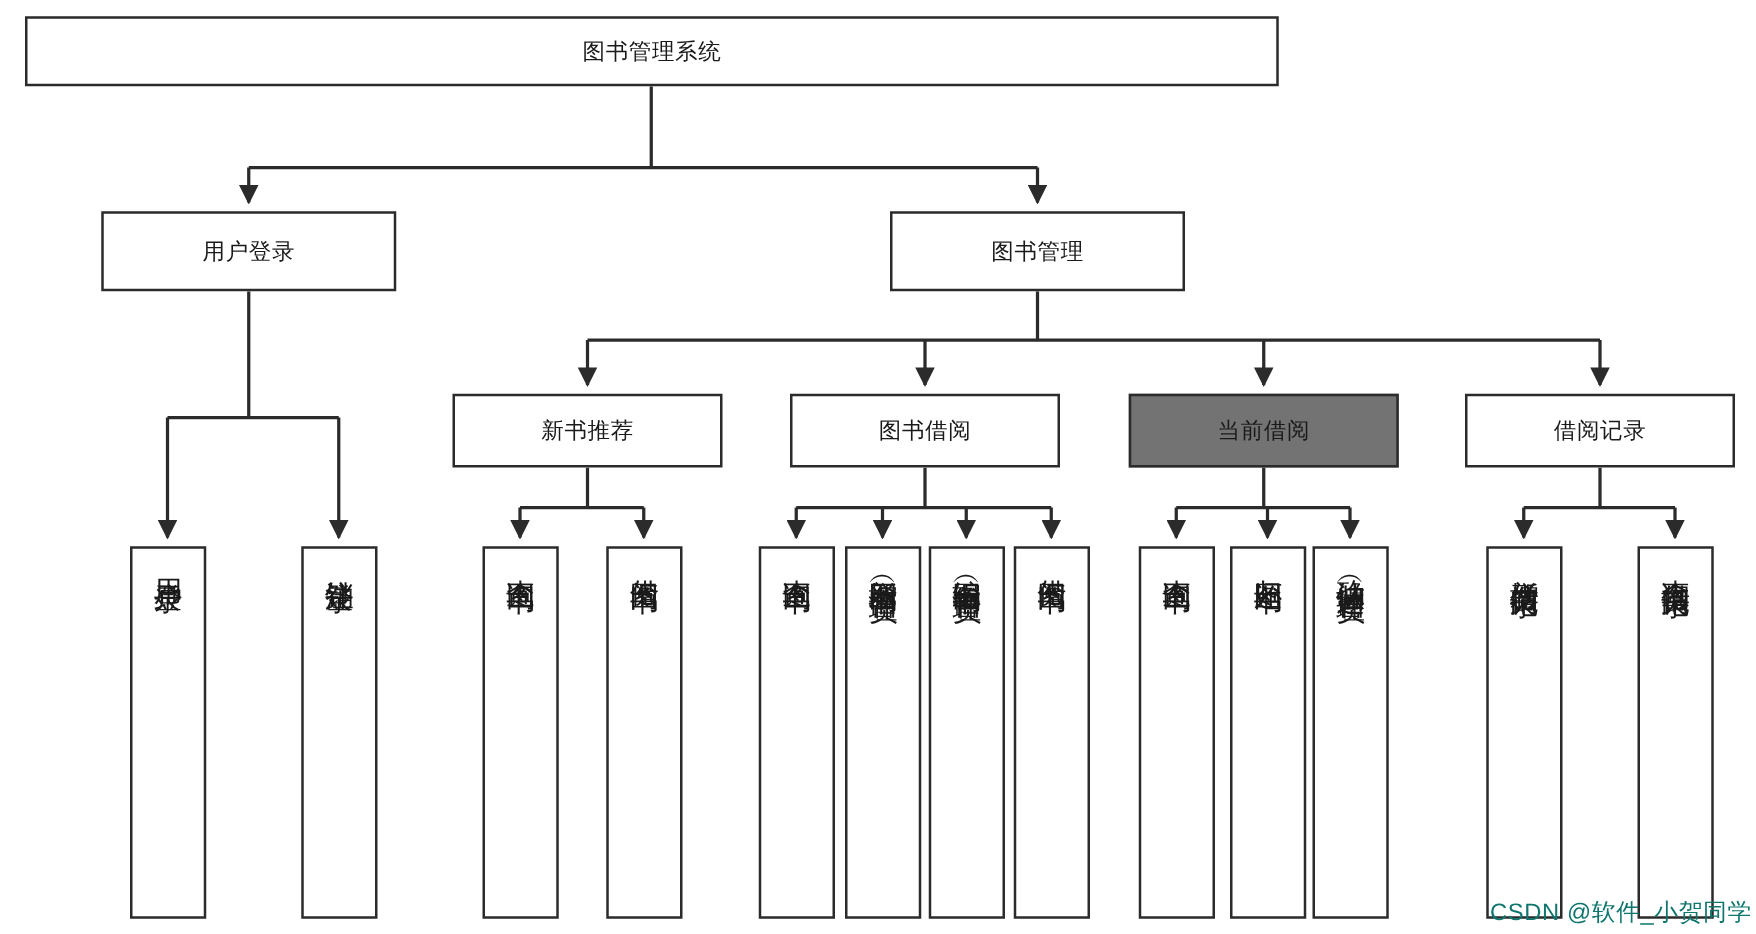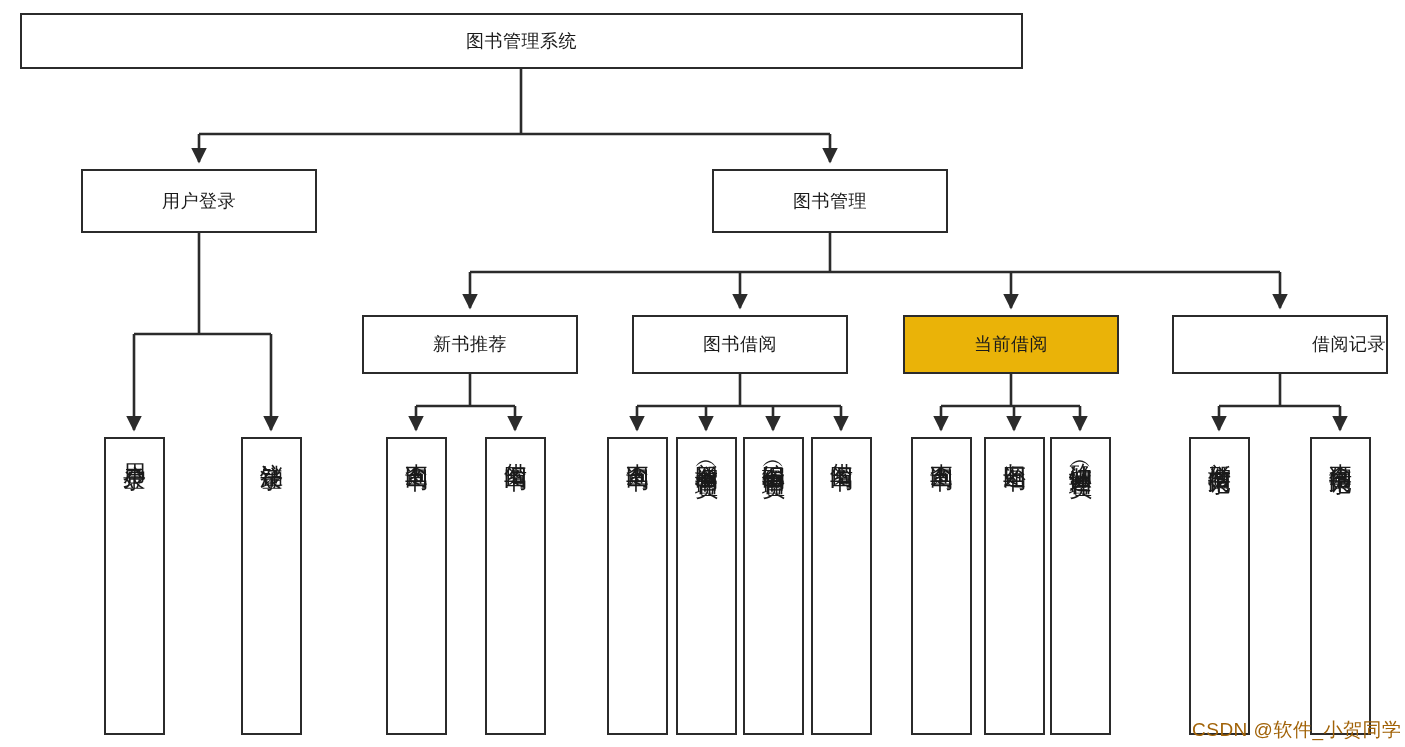--- a/index.html
+++ b/index.html
@@ -134,24 +134,24 @@
   <div class="node horiz" style="left: 362px; top: 315px; width: 216px; height: 59px; border-color: rgb(43, 43, 43); background: rgb(255, 255, 255); color: rgb(26, 26, 26);">
     <span class="label">新书推荐</span>
   </div>
 
   <div class="node horiz" style="left: 712px; top: 169px; width: 236px; height: 64px; border-color: rgb(43, 43, 43); background: rgb(255, 255, 255); color: rgb(26, 26, 26);">
     <span class="label">图书管理</span>
   </div>
   <div class="node horiz" style="left: 632px; top: 315px; width: 216px; height: 59px; border-color: rgb(43, 43, 43); background: rgb(255, 255, 255); color: rgb(26, 26, 26);">
     <span class="label">图书借阅</span>
   </div>
-  <div class="node horiz" style="left: 903px; top: 315px; width: 216px; height: 59px; border-color: rgb(43, 43, 43); background: #eab308; color: rgb(26, 26, 26);">
+  <div class="node horiz" style="left: 903px; top: 315px; width: 216px; height: 59px; border-color: rgb(43, 43, 43); background: #737373; color: rgb(26, 26, 26);">
     <span class="label">当前借阅</span>
   </div>
-  <div class="node horiz" style="left: 1172px; top: 315px; width: 216px; height: 59px; border-color: rgb(43, 43, 43); background: rgb(255, 255, 255); color: rgb(26, 26, 26); justify-content: flex-end;">
+  <div class="node horiz" style="left: 1172px; top: 315px; width: 216px; height: 59px; border-color: rgb(43, 43, 43); background: rgb(255, 255, 255); color: rgb(26, 26, 26);">
     <span class="label">借阅记录</span>
   </div>
 
   <div class="node vert" style="left: 104px; top: 437px; width: 61px; height: 298px; border-color: rgb(43, 43, 43); background: rgb(255, 255, 255); color: rgb(26, 26, 26);">
     <span class="label">用户登录</span>
   </div>
   <div class="node vert" style="left: 241px; top: 437px; width: 61px; height: 298px; border-color: rgb(43, 43, 43); background: rgb(255, 255, 255); color: rgb(26, 26, 26);">
     <span class="label">注销登录</span>
   </div>
   <div class="node vert" style="left: 386px; top: 437px; width: 61px; height: 298px; border-color: rgb(43, 43, 43); background: rgb(255, 255, 255); color: rgb(26, 26, 26);">
@@ -181,15 +181,15 @@
   <div class="node vert tall-text" style="left: 1050px; top: 437px; width: 61px; height: 298px; border-color: rgb(43, 43, 43); background: rgb(255, 255, 255); color: rgb(26, 26, 26);">
     <span class="label">确认归还（管理员）</span>
   </div>
   <div class="node vert" style="left: 1189px; top: 437px; width: 61px; height: 298px; border-color: rgb(43, 43, 43); background: rgb(255, 255, 255); color: rgb(26, 26, 26);">
     <span class="label">新增借阅记录</span>
   </div>
   <div class="node vert" style="left: 1310px; top: 437px; width: 61px; height: 298px; border-color: rgb(43, 43, 43); background: rgb(255, 255, 255); color: rgb(26, 26, 26);">
     <span class="label">查询借阅记录</span>
   </div>
 
-  <div class="watermark" style="left: 1192px; top: 717px; color: #a16207;">CSDN @软件_小贺同学</div>
+  <div class="watermark" style="left: 1192px; top: 717px; color: #0f766e;">CSDN @软件_小贺同学</div>
 
 </div>
 
 </body></html>

